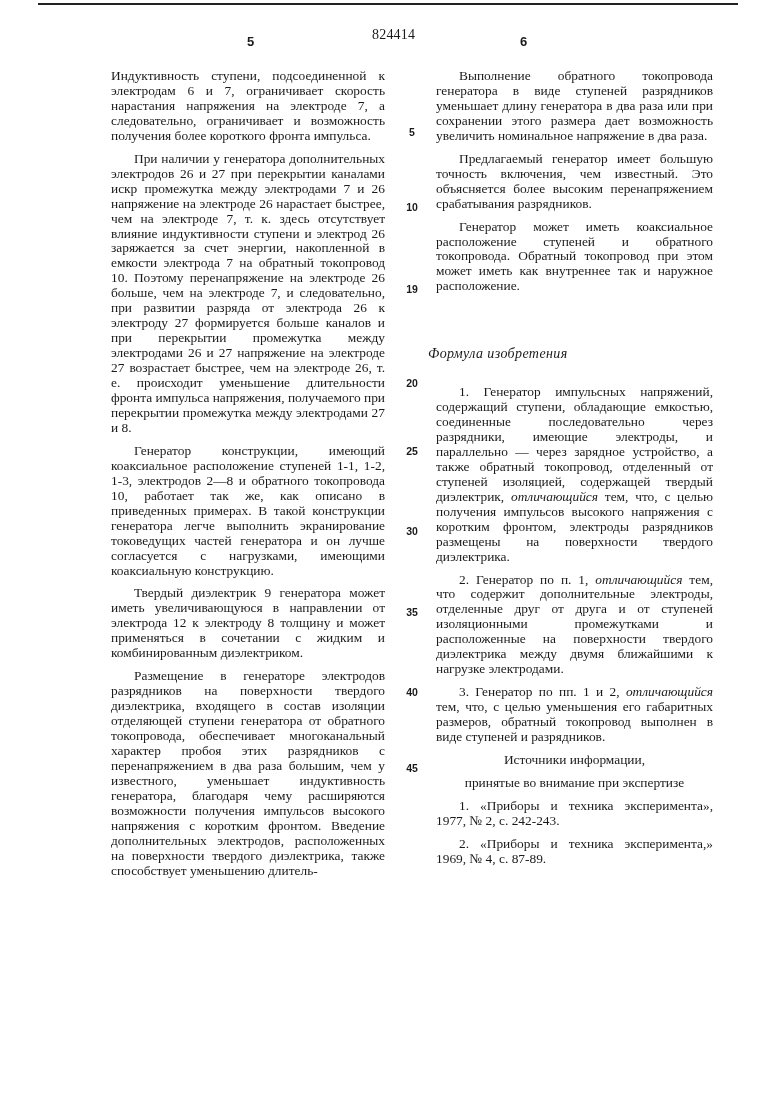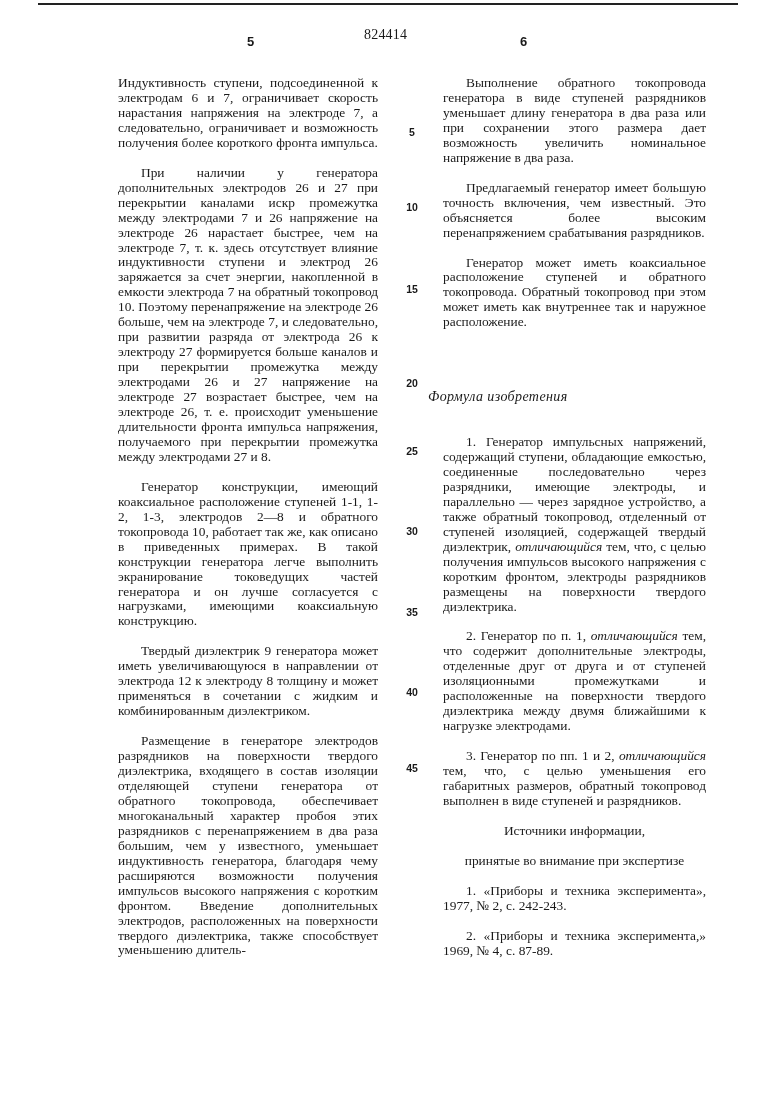--- a/index.html
+++ b/index.html
@@ -3,25 +3,25 @@
 <meta charset="utf-8">
 <style>
   html, body { margin: 0; padding: 0; background: #ffffff; }
   body { width: 780px; height: 1103px; position: relative; overflow: hidden;
          font-family: "Liberation Serif", "DejaVu Serif", serif; color: #1a1a1a; }
   .top-rule { position: absolute; left: 38px; top: 3px; width: 700px; height: 2px; background: #222; }
   .page-num { position: absolute; top: 34px; font-family: "Liberation Sans", "DejaVu Sans", sans-serif;
               font-weight: bold; font-size: 13px; }
   .pn-left { left: 247px; }
   .pn-right { left: 520px; }
-  .patent-no { position: absolute; top: 27px; left: 364px; font-size: 14px; letter-spacing: 0.2px; }
+  .patent-no { position: absolute; top: 27px; left: 372px; font-size: 14px; letter-spacing: 0.2px; }
   .col { position: absolute; top: 61px; font-size: 13.4px; line-height: 14.95px; text-align: justify; }
   .col-left { left: 103px; width: 290px; }
   .col-right { left: 428px; width: 293px; }
-  .col p { margin: 15px; text-indent: 0; }
+  .col p { margin: 8px; text-indent: 0; }
   .col p.ind { text-indent: 23px; }
   .col p.cont { text-indent: 0; }
   .col h2 { margin: 0; font-weight: normal; font-style: italic; text-align: left; font-size: 14px;
             line-height: 14.95px; letter-spacing: 0.4px; }
   .spacer { height: 44.85px; }
   .spacer1 { height: 14.95px; }
   .col p.center { text-align: center; text-indent: 0; }
   em { font-style: italic; font-family: Liberation Serif, serif; }
   .gutter { position: absolute; left: 400px; width: 24px; font-family: "Liberation Sans", "DejaVu Sans", sans-serif;
             font-weight: bold; font-size: 10.5px; text-align: center; }
@@ -37,21 +37,21 @@
 <div class="col col-left">
   <p class="cont">Индуктивность ступени, подсоединенной к электродам 6 и 7, ограничивает скорость нарастания напряжения на электроде 7, а следовательно, ограничивает и возможность получения более короткого фронта импульса.</p>
   <p class="ind">При наличии у генератора дополнительных электродов 26 и 27 при перекрытии каналами искр промежутка между электродами 7 и 26 напряжение на электроде 26 нарастает быстрее, чем на электроде 7, т. к. здесь отсутствует влияние индуктивности ступени и электрод 26 заряжается за счет энергии, накопленной в емкости электрода 7 на обратный токопровод 10. Поэтому перенапряжение на электроде 26 больше, чем на электроде 7, и следовательно, при развитии разряда от электрода 26 к электроду 27 формируется больше каналов и при перекрытии промежутка между электродами 26 и 27 напряжение на электроде 27 возрастает быстрее, чем на электроде 26, т. е. происходит уменьшение длительности фронта импульса напряжения, получаемого при перекрытии промежутка между электродами 27 и 8.</p>
   <p class="ind">Генератор конструкции, имеющий коаксиальное расположение ступеней 1-1, 1-2, 1-3, электродов 2—8 и обратного токопровода 10, работает так же, как описано в приведенных примерах. В такой конструкции генератора легче выполнить экранирование токоведущих частей генератора и он лучше согласуется с нагрузками, имеющими коаксиальную конструкцию.</p>
   <p class="ind">Твердый диэлектрик 9 генератора может иметь увеличивающуюся в направлении от электрода 12 к электроду 8 толщину и может применяться в сочетании с жидким и комбинированным диэлектриком.</p>
   <p class="ind">Размещение в генераторе электродов разрядников на поверхности твердого диэлектрика, входящего в состав изоляции отделяющей ступени генератора от обратного токопровода, обеспечивает многоканальный характер пробоя этих разрядников с перенапряжением в два раза большим, чем у известного, уменьшает индуктивность генератора, благодаря чему расширяются возможности получения импульсов высокого напряжения с коротким фронтом. Введение дополнительных электродов, расположенных на поверхности твердого диэлектрика, также способствует уменьшению длитель-</p>
 </div>
 
 <div class="gutter" style="top:126px">5</div>
 <div class="gutter" style="top:201px">10</div>
-<div class="gutter" style="top:283px">15</div>
+<div class="gutter" style="top:283px">19</div>
 <div class="gutter" style="top:377px">20</div>
 <div class="gutter" style="top:445px">25</div>
 <div class="gutter" style="top:525px">30</div>
 <div class="gutter" style="top:606px">35</div>
 <div class="gutter" style="top:686px">40</div>
 <div class="gutter" style="top:762px">45</div>
 
 <div class="col col-right">
   <p class="ind">Выполнение обратного токопровода генератора в виде ступеней разрядников уменьшает длину генератора в два раза или при сохранении этого размера дает возможность увеличить номинальное напряжение в два раза.</p>
   <p class="ind">Предлагаемый генератор имеет большую точность включения, чем известный. Это объясняется более высоким перенапряжением срабатывания разрядников.</p>

